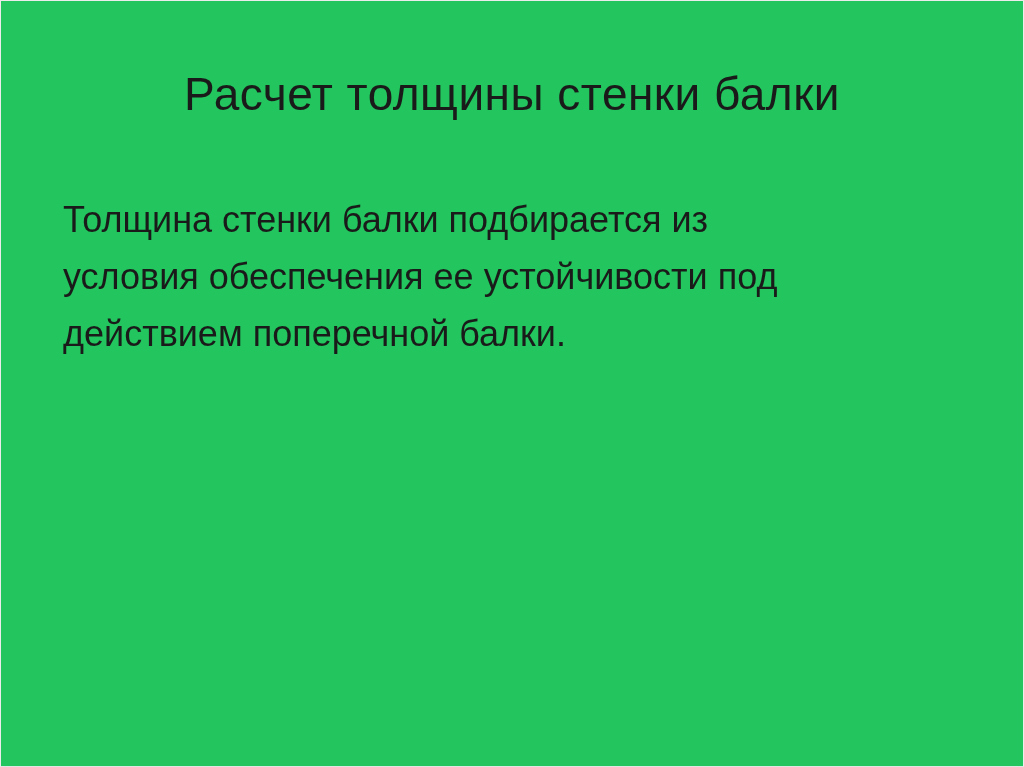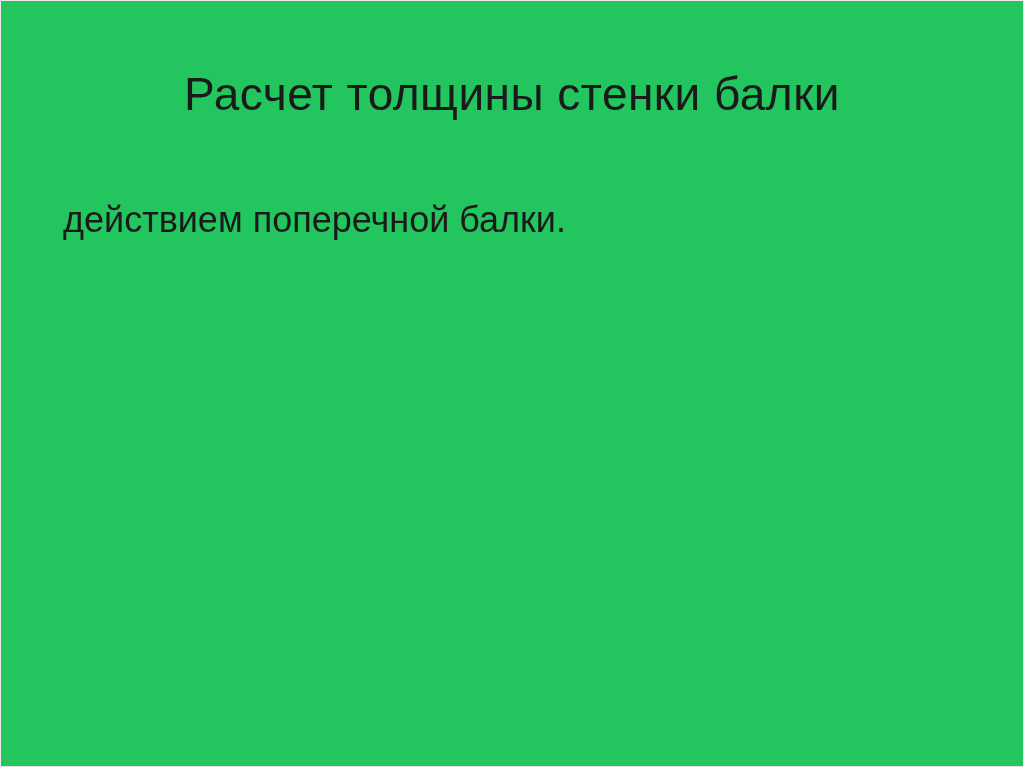--- a/index.html
+++ b/index.html
@@ -41,15 +41,17 @@
     white-space: nowrap;
   }
 </style>
 </head>
 <body>
 
 <div class="slide">
   <h1 class="slide-title">Расчет толщины стенки балки</h1>
 
   <div class="slide-body">
+    <div class="body-line">Толщина стенки балки подбирается из</div>
+    <div class="body-line">условия обеспечения ее устойчивости под</div>
     <div class="body-line">действием поперечной балки.</div>
   </div>
 </div>
 
 </body></html>

